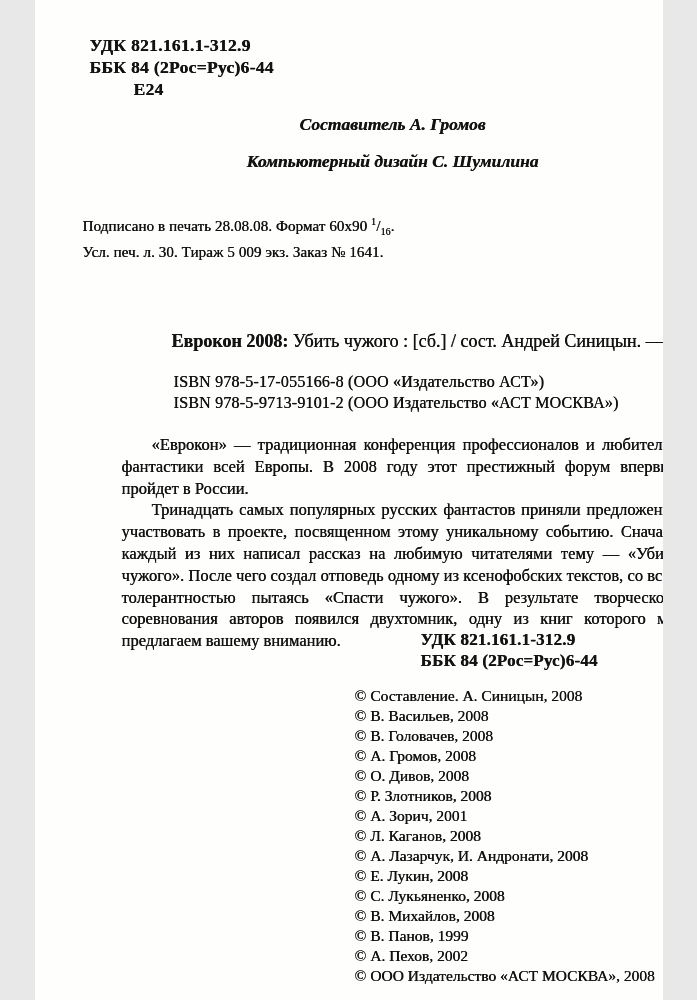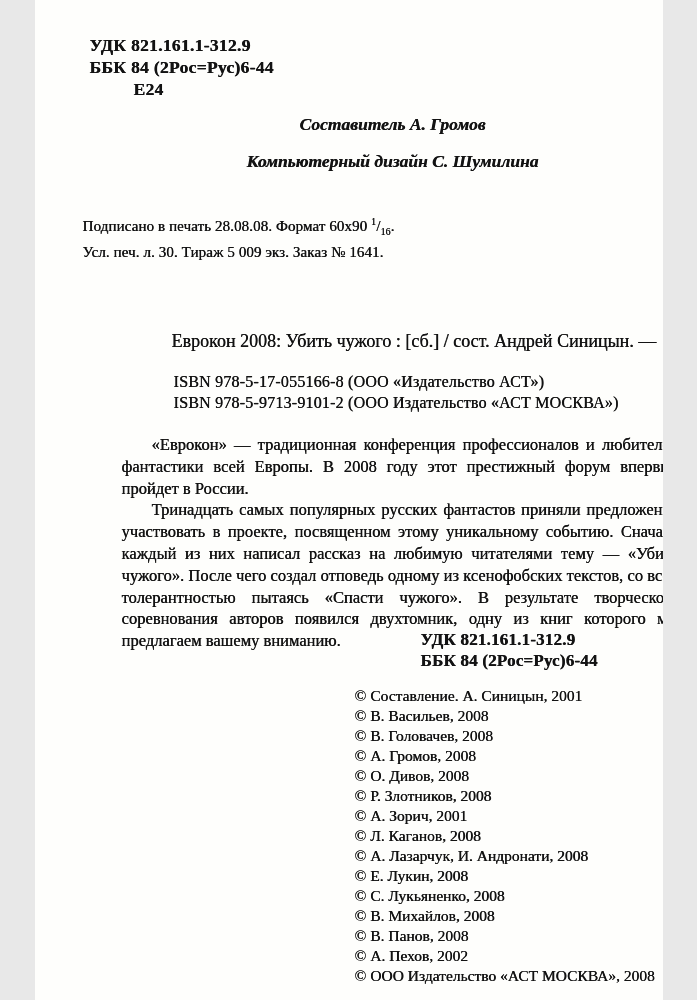--- a/index.html
+++ b/index.html
@@ -31,21 +31,21 @@
     text-align:left; font-size:15px; line-height:20px; letter-spacing:0.1px;
   }
   .print-info sup { font-size:10px; vertical-align:super; }
   .print-info sub { font-size:10px; vertical-align:sub; }
 
   .biblio {
     position:absolute; left:65px; top:329px; width:596px;
     font-size:18px; line-height:24.5px;
   }
   .biblio .line1 { padding-left:72px; }
-  .biblio .title-bold { font-weight:normal; }
+  .biblio .title-bold { font-weight:bold; }
   .biblio .code { margin-right:10px; }
 
   .isbn-block {
     position:absolute; left:139px; top:372px;
     font-size:16px; line-height:20.5px; letter-spacing:0.2px;
   }
 
   .annotation {
     position:absolute; left:87px; top:434px; width:557px;
     font-size:16.5px; line-height:21.8px; text-align:justify;
@@ -94,30 +94,30 @@
     <p>«Еврокон» — традиционная конференция профессионалов и любителей фантастики всей Европы. В 2008 году этот престижный форум впервые пройдет в России.</p>
     <p>Тринадцать самых популярных русских фантастов приняли предложение участвовать в проекте, посвященном этому уникальному событию. Сначала каждый из них написал рассказ на любимую читателями тему — «Убить чужого». После чего создал отповедь одному из ксенофобских текстов, со всей толерантностью пытаясь «Спасти чужого». В результате творческого соревнования авторов появился двухтомник, одну из книг которого мы предлагаем вашему вниманию.</p>
   </div>
 
   <div class="classification">
     <div>УДК 821.161.1-312.9</div>
     <div>ББК 84 (2Рос=Рус)6-44</div>
   </div>
 
   <div class="copyrights">
-    <div>© Составление. А. Синицын, 2001</div>
+    <div>© Составление. А. Синицын, 2008</div>
     <div>© В. Васильев, 2008</div>
     <div>© В. Головачев, 2008</div>
     <div>© А. Громов, 2008</div>
     <div>© О. Дивов, 2008</div>
     <div>© Р. Злотников, 2008</div>
     <div>© А. Зорич, 2001</div>
     <div>© Л. Каганов, 2008</div>
     <div>© А. Лазарчук, И. Андронати, 2008</div>
     <div>© Е. Лукин, 2008</div>
     <div>© С. Лукьяненко, 2008</div>
     <div>© В. Михайлов, 2008</div>
-    <div>© В. Панов, 2008</div>
+    <div>© В. Панов, 1999</div>
     <div>© А. Пехов, 2002</div>
     <div>© ООО Издательство «АСТ МОСКВА», 2008</div>
   </div>
 
 </div>
 
 </body></html>

